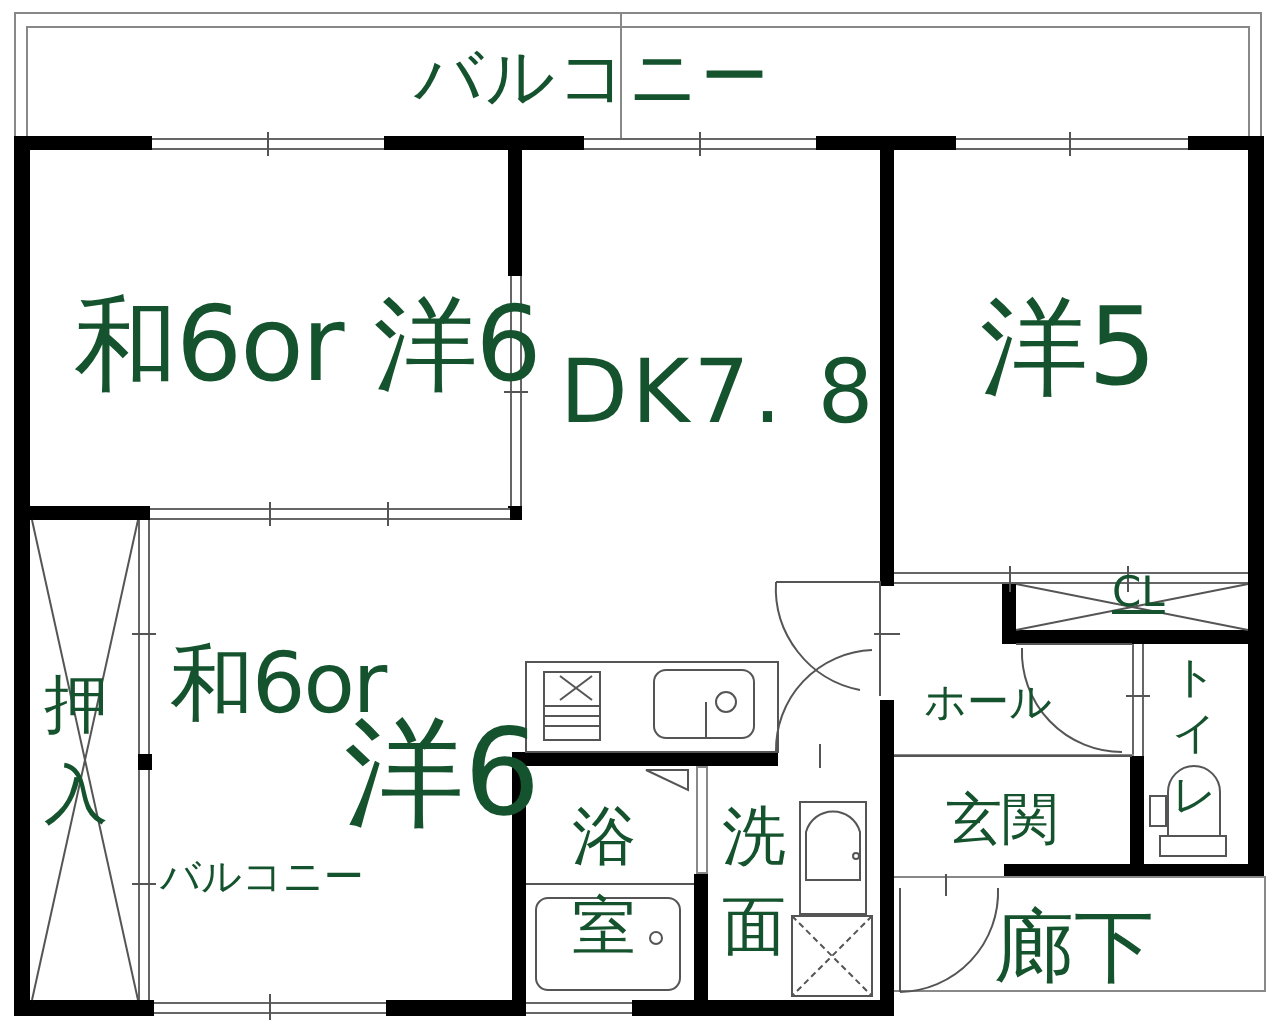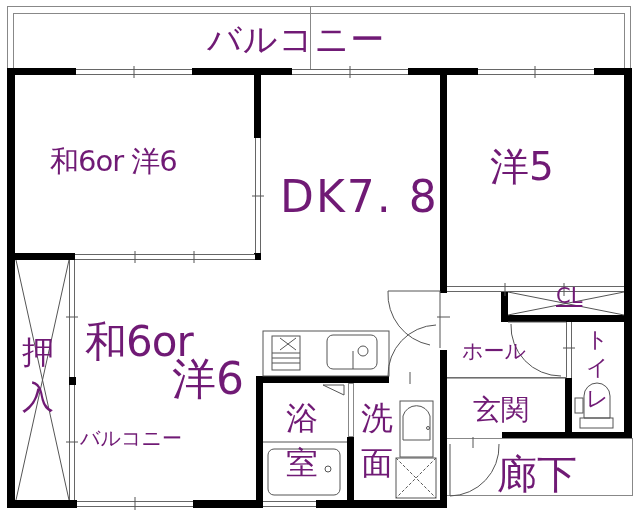--- a/index.html
+++ b/index.html
@@ -2,21 +2,21 @@
 <html><head>
 <meta charset="utf-8">
 <style>
   html,body{margin:0;padding:0;background:#fff;}
   body{width:640px;height:517px;position:relative;overflow:hidden;font-family:"DejaVu Sans","Liberation Sans",sans-serif;}
   .abs{position:absolute;}
   .wall{position:absolute;background:#000;}
   .thin{position:absolute;border:1px solid #888;box-sizing:border-box;}
   .win{position:absolute;height:6px;border-top:1px solid #666;border-bottom:1px solid #666;box-sizing:border-box;background:#fff;}
   .winv{position:absolute;width:6px;border-left:1px solid #666;border-right:1px solid #666;box-sizing:border-box;background:#fff;}
-  .lbl{position:absolute;color:#701a75;white-space:nowrap;line-height:1;}
+  .lbl{position:absolute;color:#14532d;white-space:nowrap;line-height:1;}
   svg{position:absolute;left:0;top:0;}
 </style>
 </head>
 <body>
 
 <div class="thin" style="left:7px;top:6px;width:305px;height:0;border:none;border-top:1px solid #888;"></div>
 <div class="thin" style="left:7px;top:6px;width:304px;height:66px;border-right:none;border-bottom:none;"></div>
 <div class="thin" style="left:310px;top:6px;width:0;height:0;border:none;"></div>
 <div class="thin" style="left:7px;top:6px;width:305px;height:1px;border:none;"></div>
 <div class="thin" style="left:7px;top:6px;width:305px;height:66px;border-right:none;border-bottom:none;"></div>
@@ -184,26 +184,26 @@
     <rect x="580" y="418" width="33" height="10"></rect>
     <rect x="575" y="398" width="8" height="15"></rect>
   </g>
 
   <g fill="none" stroke="#555" stroke-width="1">
     <line x1="450" y1="444" x2="450" y2="496"></line>
     <path d="M499 444 A50 50 0 0 1 450 496"></path>
   </g>
 </svg>
 
-<div class="lbl" style="left:37px;top:147px;font-size:29px;letter-spacing:-1px;margin-left:13px;">和6or 洋6</div>
+<div class="lbl" style="left:37px;top:147px;font-size:52px;letter-spacing:-1px;">和6or 洋6</div>
 <div class="lbl" style="left:280px;top:175px;font-size:44px;letter-spacing:2px;">DK7. 8</div>
-<div class="lbl" style="left:490px;top:147px;font-size:39px;">洋5</div>
+<div class="lbl" style="left:490px;top:147px;font-size:54px;">洋5</div>
 
 <div class="lbl" style="left:85px;top:321px;font-size:42px;letter-spacing:-1px;">和6or</div>
-<div class="lbl" style="left:172px;top:357px;font-size:44px;">洋6</div>
+<div class="lbl" style="left:172px;top:357px;font-size:60px;">洋6</div>
 <div class="lbl" style="left:80px;top:428px;font-size:20px;">バルコニー</div>
 
 <div class="lbl" style="left:22px;top:336px;font-size:32px;">押</div>
 <div class="lbl" style="left:22px;top:381px;font-size:32px;">入</div>
 
 <div class="lbl" style="left:556px;top:286px;font-size:21px;text-decoration:underline;">CL</div>
 <div class="lbl" style="left:462px;top:341px;font-size:21px;">ホール</div>
 
 <div class="lbl" style="left:586px;top:329px;font-size:22px;">ト</div>
 <div class="lbl" style="left:586px;top:357px;font-size:22px;">イ</div>

